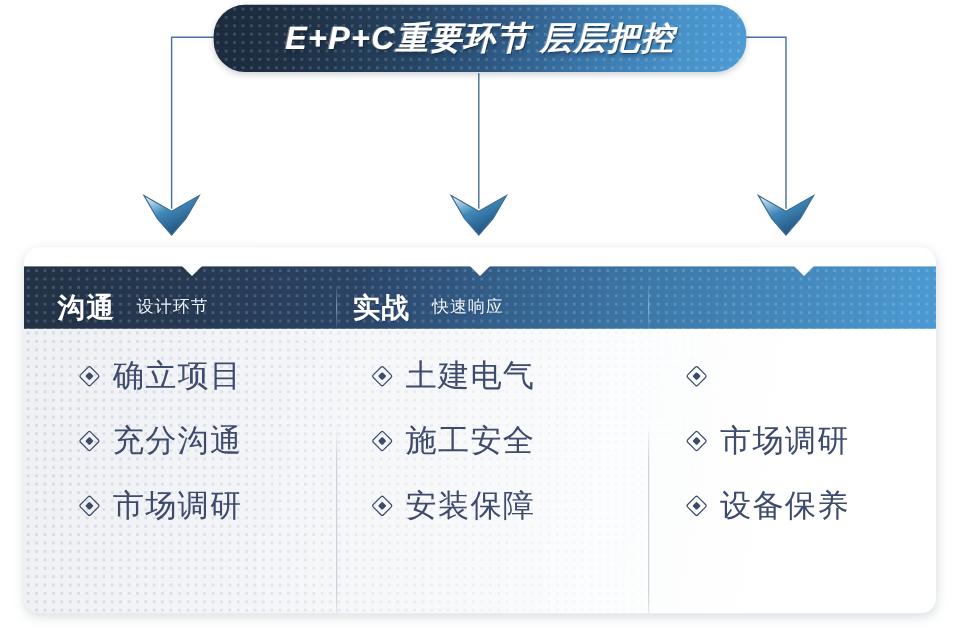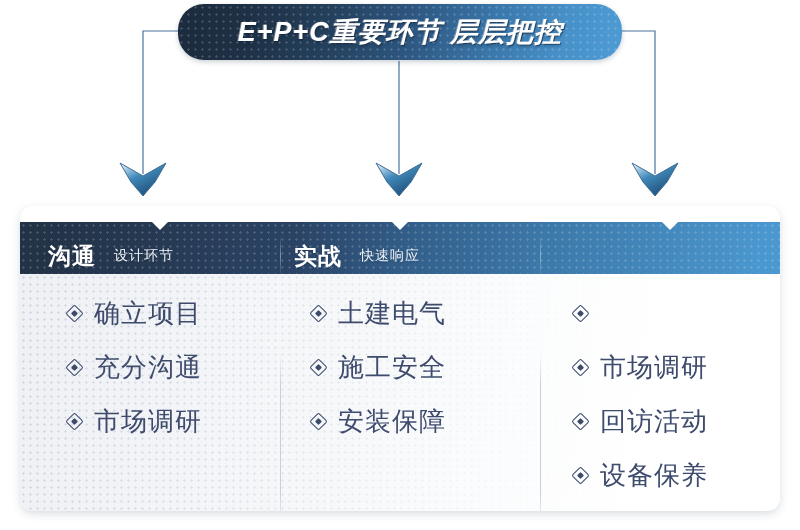--- a/index.html
+++ b/index.html
@@ -357,24 +357,20 @@
       <div class="body-col c3">
         <div class="li">
           <span class="bullet"></span>
         </div>
         <div class="li">
           <span class="bullet"></span>
           <span class="li-label">市场调研</span>
         </div>
         <div class="li">
           <span class="bullet"></span>
-          <span class="li-label">回访活动</span>
-        </div>
-        <div class="li">
-          <span class="bullet"></span>
           <span class="li-label">设备保养</span>
         </div>
       </div>
 
       <div class="body-divider bd1"></div>
       <div class="body-divider bd2"></div>
     </div>
 
   </div>
 </div>

